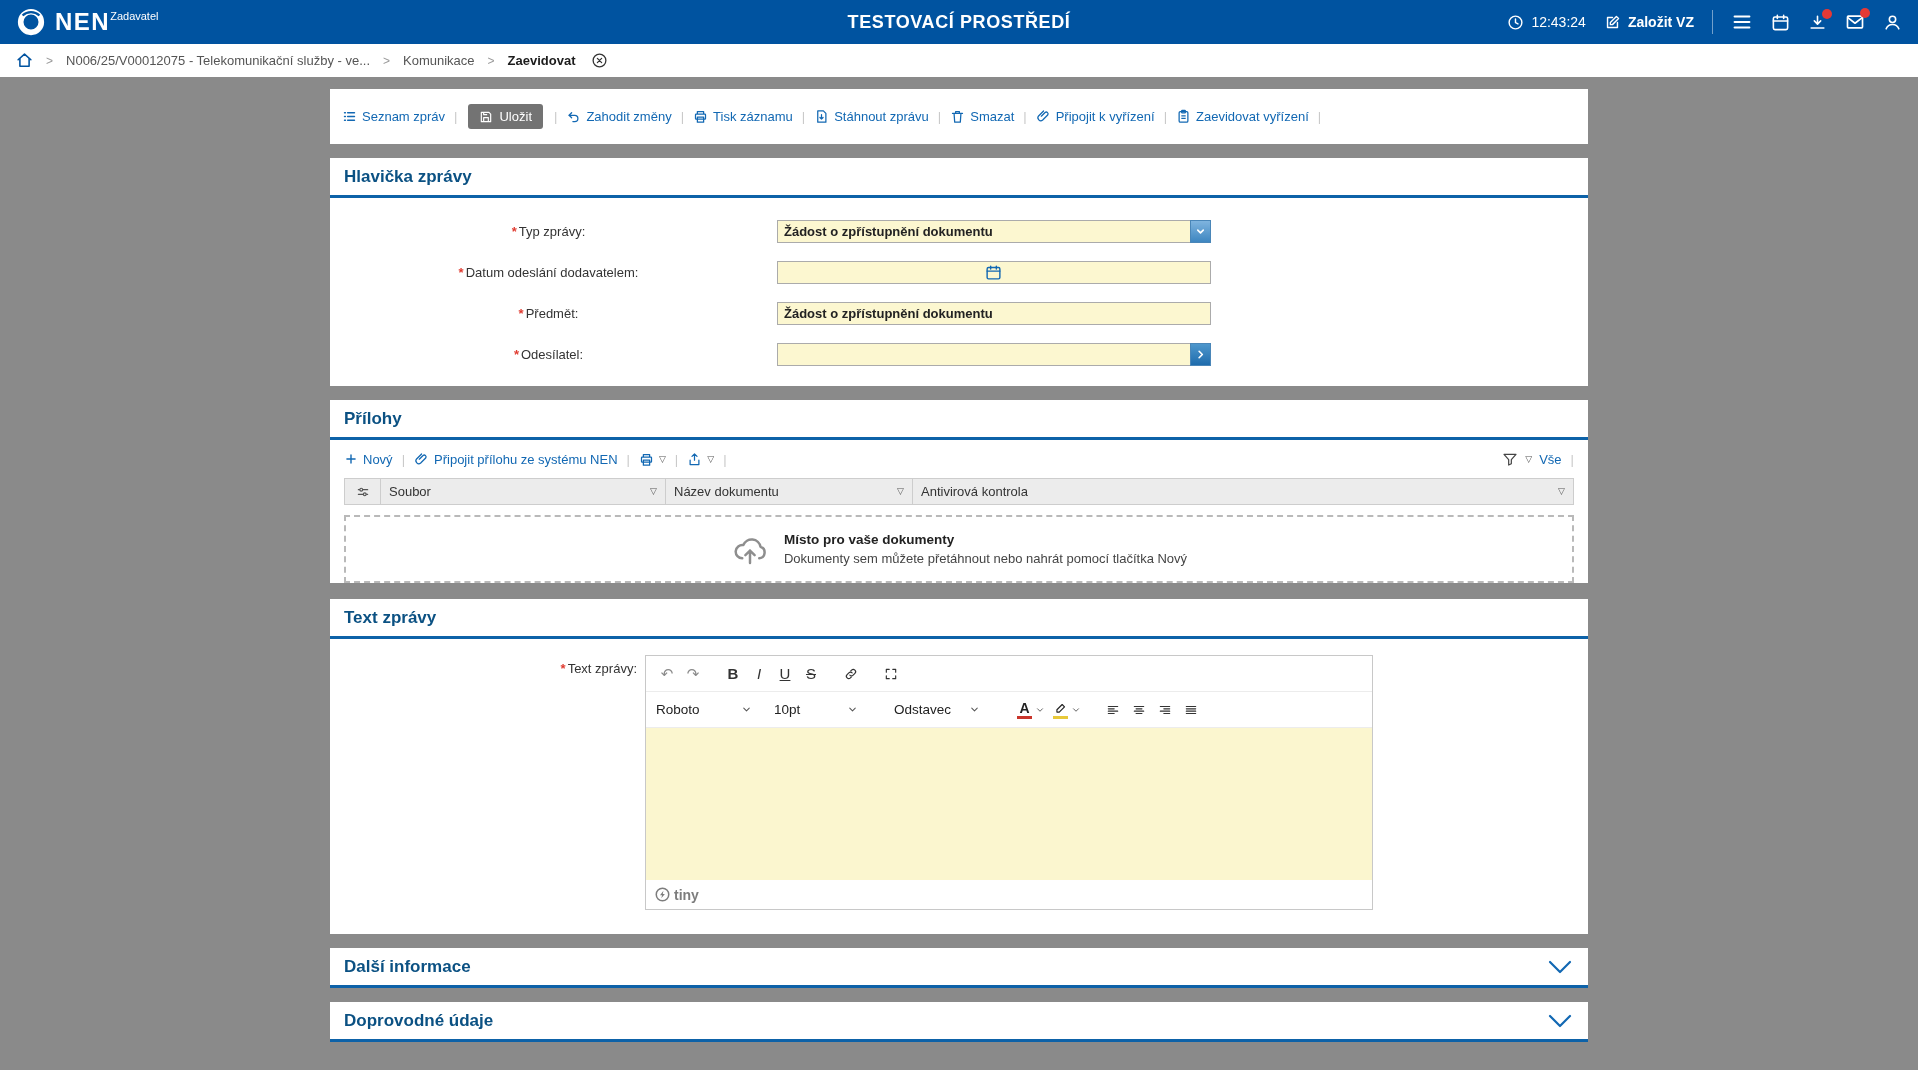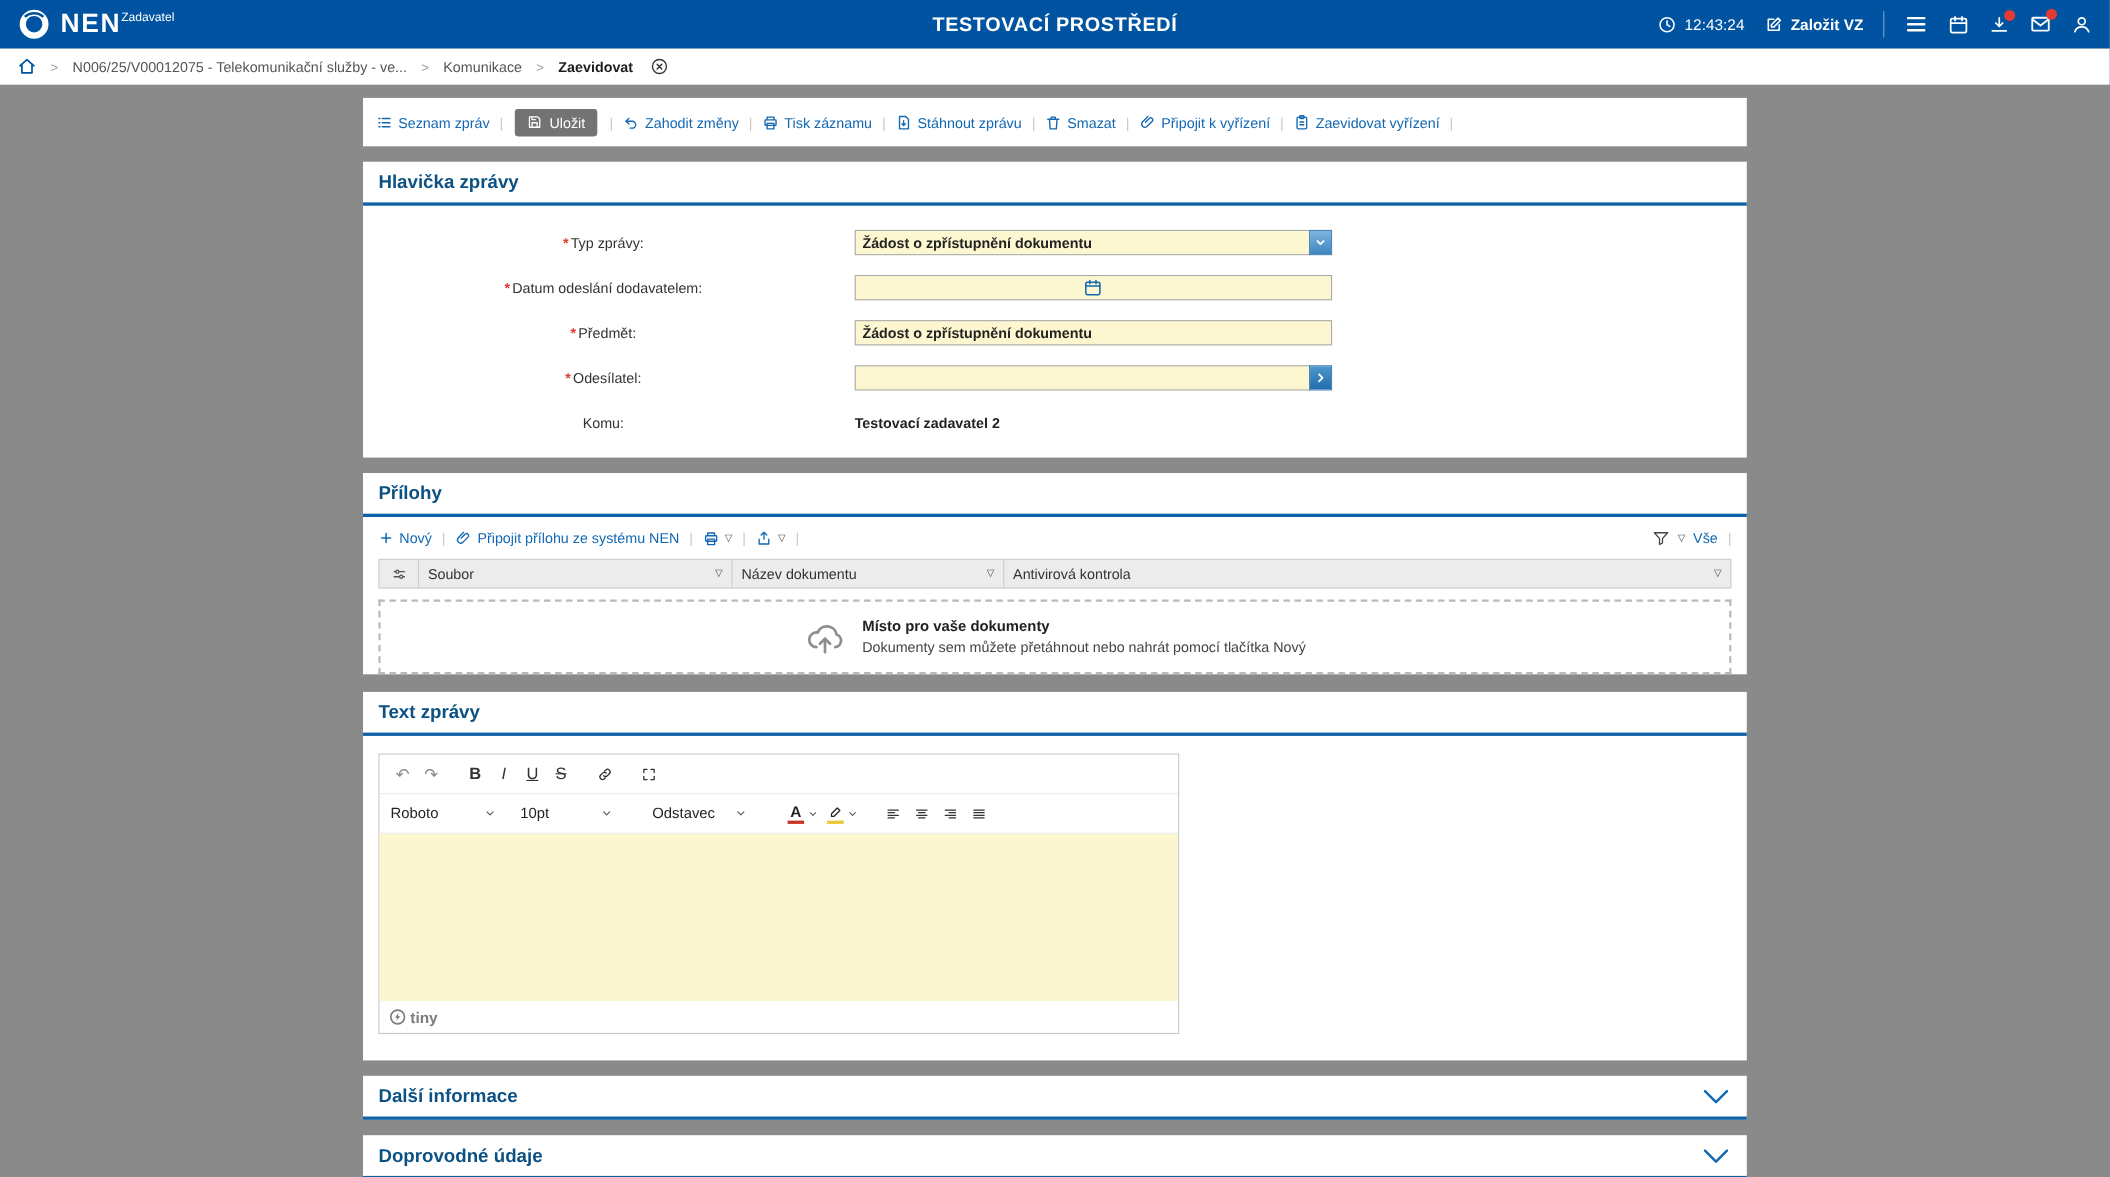--- a/index.html
+++ b/index.html
@@ -47,21 +47,21 @@
   .panel { background:#fff; margin-bottom:14px; }
 
   .section-head {
     display:flex; align-items:center; justify-content:space-between;
     height:40px; padding:0 14px; border-bottom:3px solid #0D62A8;
   }
   .section-title { margin:0; font-size:17px; font-weight:bold; color:#0B5183; }
   .collapse-chevron { color:#1268B3; cursor:pointer; display:flex; padding:2px; }
 
   
-  .actions { height:44px; display:flex; align-items:center; padding:0 12px; font-size:13px; white-space:nowrap; }
+  .actions { height:55px; display:flex; align-items:center; padding:0 12px; font-size:13px; white-space:nowrap; }
   .action-link { color:#1268B3; display:flex; align-items:center; gap:5px; cursor:pointer; }
   .action-link svg { color:#1268B3; }
   .pipe { color:#C9C9C9; margin:0 9px; }
   .btn-save {
     background:#737373; color:#fff; border:none; border-radius:3px;
     display:flex; align-items:center; gap:6px; padding:5px 11px;
     font-size:13px; font-family:inherit; cursor:pointer; margin:0 2px;
   }
 
   
@@ -366,26 +366,20 @@
         <div class="control">
           <input class="field" readonly="" value="" style="">
           <span class="combo-btn sender-btn">
             <svg width="11" height="11" viewBox="0 0 24 24" fill="none" stroke="currentColor" stroke-width="3.5" stroke-linecap="round" stroke-linejoin="round">
               <path d="M9 5l7 7-7 7"></path>
             </svg>
           </span>
         </div>
       </div>
 
-      <div class="form-row">
-        <label class="form-label">
-          <span>Komu:</span>
-        </label>
-        <span class="static-value">Testovací zadavatel 2</span>
-      </div>
 
     </div>
   </section>
 
   <section class="panel">
     <div class="section-head">
       <h2 class="section-title">Přílohy</h2>
     </div>
 
     <div class="attach-toolbar">
@@ -471,20 +465,23 @@
       </div>
     </div>
   </section>
 
   <section class="panel">
     <div class="section-head">
       <h2 class="section-title">Text zprávy</h2>
     </div>
 
     <div class="editor-row">
+      <label class="editor-label">
+        <span class="req">*</span><span>Text zprávy:</span>
+      </label>
 
       <div class="editor">
 
         <div class="tb">
           <button class="tb-btn muted">
               <span>↶</span>
             </button>
           <button class="tb-btn muted">
               <span>↷</span>
             </button>

